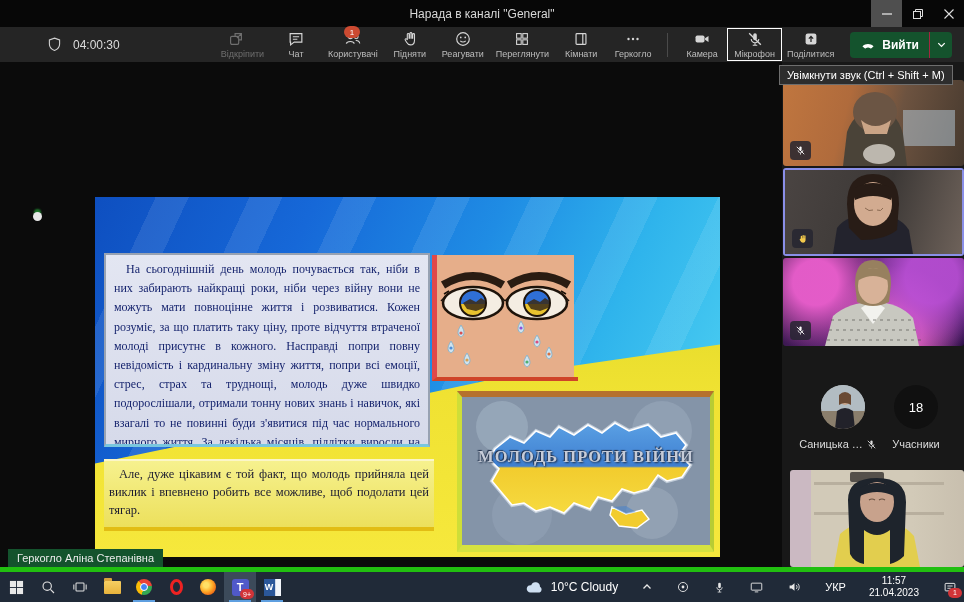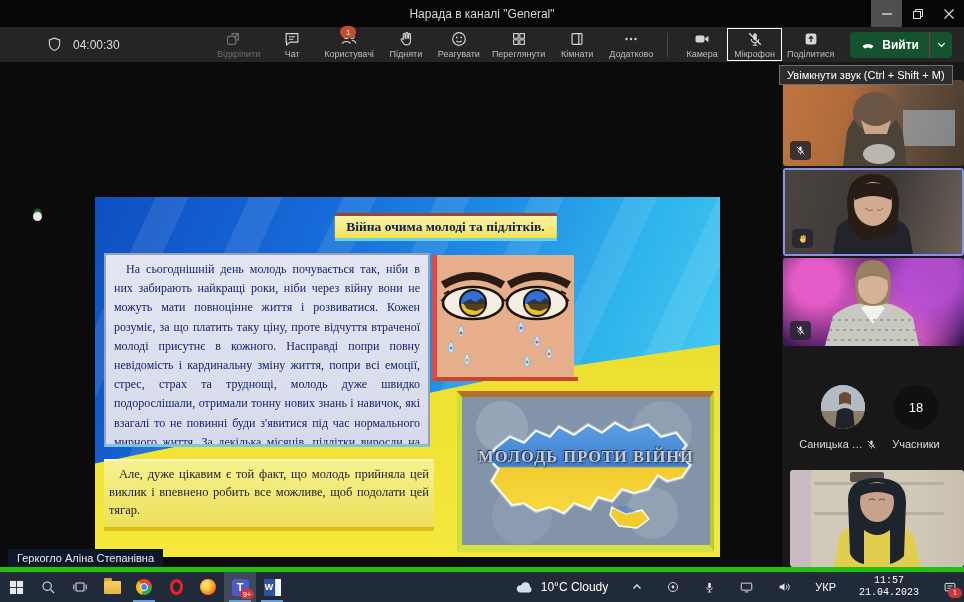--- a/index.html
+++ b/index.html
@@ -49,21 +49,21 @@
               background:linear-gradient(180deg,#f6f18e,#ece05c);border-top:2px solid #fbf6c8;border-bottom:4px solid #e2bd14;
               padding:4px 5px;font-family:"Liberation Serif",serif;font-size:12.5px;line-height:1.45;
               color:#1c1c30;text-align:justify;overflow:hidden;}
   .textblock2 .para{text-indent:10px;}
   .eyes{position:absolute;left:337px;top:58px;width:146px;height:126px;border-left:5px solid #e0484a;border-bottom:4px solid #cf4428;box-sizing:border-box;}
   .mapimg{position:absolute;left:362px;top:194px;width:257px;height:161px;box-sizing:border-box;
           border-top:6px solid #b5712e;border-left:5px solid #cede38;border-right:4px solid #b7cc34;border-bottom:7px solid #d6e240;}
   .map-caption{position:absolute;left:0;right:0;top:34%;text-align:center;font-family:"Liberation Serif",serif;
                font-weight:bold;font-size:16.5px;letter-spacing:1px;color:#c6ccd8;text-shadow:1px 1px 2px #20304a, -1px -1px 1px #20304a;}
   .pointer-dot{position:absolute;left:33px;top:150px;width:9px;height:9px;background:#e8e8e8;border-radius:50%;box-shadow:0 -4px 2px -1px #1f7a2c;}
-  .presenter{position:absolute;left:8px;top:549px;background:#0f172a;color:#ececec;font-size:11px;padding:3px 9px;z-index:40;}
+  .presenter{position:absolute;left:8px;top:549px;background:#14532d;color:#ececec;font-size:11px;padding:3px 9px;z-index:40;}
   
   .sidebar{position:absolute;top:62px;left:782px;right:0;bottom:35px;background:#181818;}
   .tile{position:absolute;left:1px;width:181px;border-radius:3px;overflow:hidden;}
   .tile-inner{position:absolute;inset:0;}
   .t1{top:18px;height:86px;}
   .t1 .tile-inner{background:linear-gradient(105deg,#c0763f 0%,#b06b3c 35%,#6d5340 62%,#46392e 100%);}
   .t2{top:106px;height:88px;border:2px solid #8a8fe8;box-sizing:border-box;}
   .t2 .tile-inner{background:linear-gradient(105deg,#4a4442 0%,#3c3836 55%,#6e625a 100%);}
   .t3{top:196px;height:88px;}
   .t3 .tile-inner{background:
@@ -95,21 +95,21 @@
   .chrome::after{content:"";position:absolute;left:4px;top:4px;width:8px;height:8px;border-radius:50%;background:#4285f4;border:1.5px solid #fff;box-sizing:border-box;}
   .opera{width:13px;height:16px;border-radius:50%;border:3.5px solid #e22;box-sizing:border-box;}
   .firefox{width:16px;height:16px;border-radius:50%;background:radial-gradient(circle at 38% 38%,#ffe066 0 18%,#ffae2a 45%,#f07018 72%,#c2430e 100%);}
   .teamsicon{width:17px;height:17px;border-radius:3px;background:#5059c9;color:#fff;font-size:11px;font-weight:bold;display:flex;align-items:center;justify-content:center;}
   .wordicon{width:17px;height:17px;display:flex;}
   .wordicon .w{width:11px;background:#2b579a;color:#fff;font-size:9px;font-weight:bold;display:flex;align-items:center;justify-content:center;}
   .wordicon .p{flex:1;background:#f2f5fa;border-left:1px solid #d0d8e8;}
   .tk-right{margin-left:auto;display:flex;align-items:center;gap:23px;padding-right:6px;color:#fff;}
   .weather{display:flex;align-items:center;gap:6px;font-size:12px;color:#fff;}
   .lang{font-size:11px;}
-  .clock{font-size:10px;text-align:center;line-height:1.25;font-family:Liberation Mono, monospace;}
+  .clock{font-size:10px;text-align:center;line-height:1.25;}
 </style>
 </head>
 <body>
 
 <div class="titlebar">
   <div class="title">Нарада в каналі "General"</div>
   <div class="winctrls">
     <div class="wbtn hov">
       <svg width="12" height="12" viewBox="0 0 12 12">
           <path d="M1 6h10" stroke="#eee" stroke-width="1.2"></path>
@@ -191,21 +191,21 @@
           <path d="M12 4v12" stroke="#d6d6d6" stroke-width="1.3"></path>
         </svg>
       <span class="lbl">Кімнати</span>
     </div>
     <div class="tbtn">
       <svg width="18" height="18" viewBox="0 0 20 20">
           <circle cx="5" cy="10" r="1.3" fill="#d6d6d6"></circle>
           <circle cx="10" cy="10" r="1.3" fill="#d6d6d6"></circle>
           <circle cx="15" cy="10" r="1.3" fill="#d6d6d6"></circle>
         </svg>
-      <span class="lbl">Додатково</span>
+      <span class="lbl">Геркогло</span>
     </div>
     <div class="tb-sep"></div>
     <div class="tbtn">
       <svg width="18" height="18" viewBox="0 0 20 20">
           <rect x="2.8" y="6" width="10" height="8" rx="2" fill="#d6d6d6"></rect>
           <path d="M13.4 9.2l3.8-2.4v6.4l-3.8-2.4z" fill="#d6d6d6"></path>
         </svg>
       <span class="lbl">Камера</span>
     </div>
     <div class="tbtn focused">
@@ -239,21 +239,20 @@
     </div>
   </div>
 </div>
 
 <div class="tooltip">Увімкнути звук (Ctrl + Shift + M)</div>
 
 <div class="stage">
   <div class="slide">
     <div class="streaks"></div>
     <div class="yellow"></div>
-    <div class="slide-title">Війна очима молоді та підлітків.</div>
 
     <div class="textblock1">
       <div class="para">На сьогоднішній день молодь почувається так, ніби в них забирають найкращі роки, ніби через війну вони не можуть мати повноцінне життя і розвиватися. Кожен розуміє, за що платить таку ціну, проте відчуття втраченої молоді присутнє в кожного. Насправді попри повну невідомість і кардинальну зміну життя, попри всі емоції, стрес, страх та труднощі, молодь дуже швидко подорослішали, отримали тонну нових знань і навичок, які взагалі то не повинні буди з'явитися під час нормального мирного життя. За декілька місяців, підлітки виросли на декілька років.</div>
     </div>
 
     <div class="eyes">
       <svg width="137" height="122" viewBox="0 0 137 122" preserveAspectRatio="none">
         <defs>
           <clipPath id="ir1">
               <circle cx="36" cy="48" r="13"></circle>

